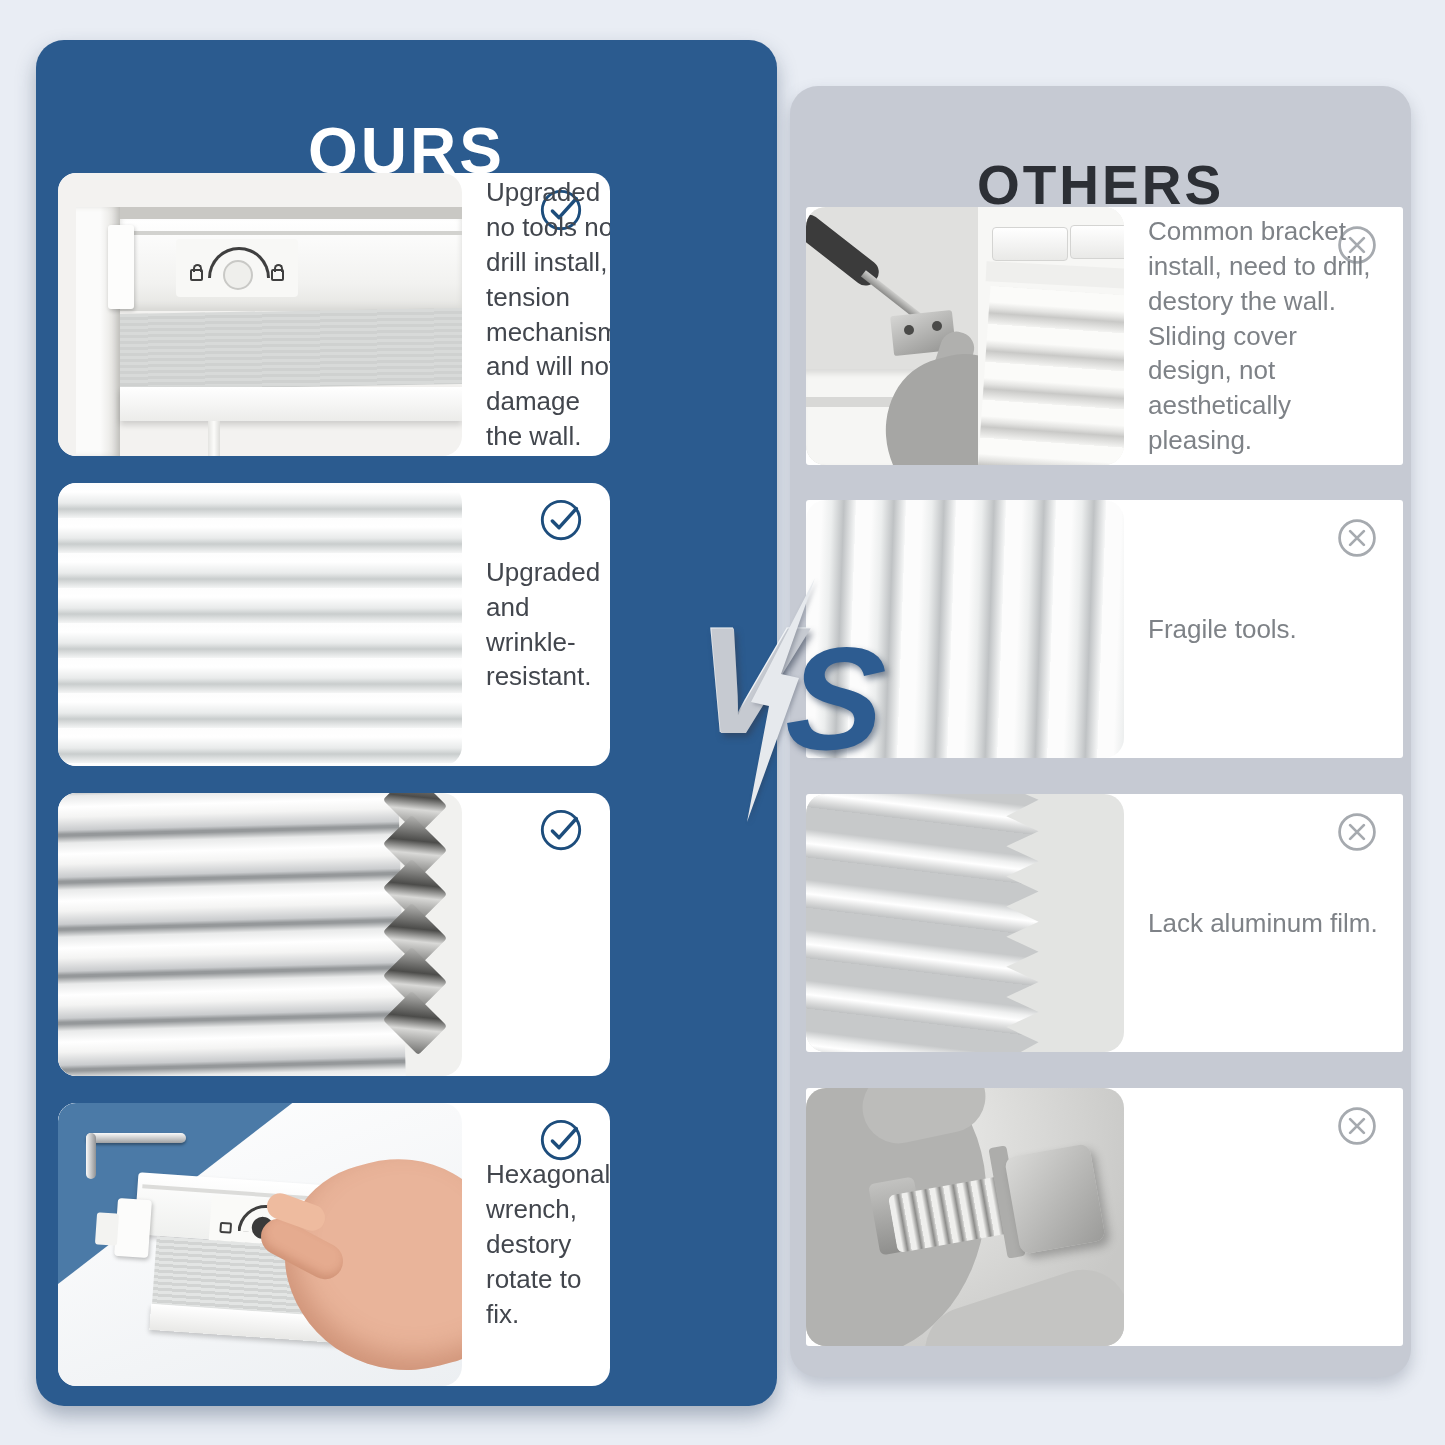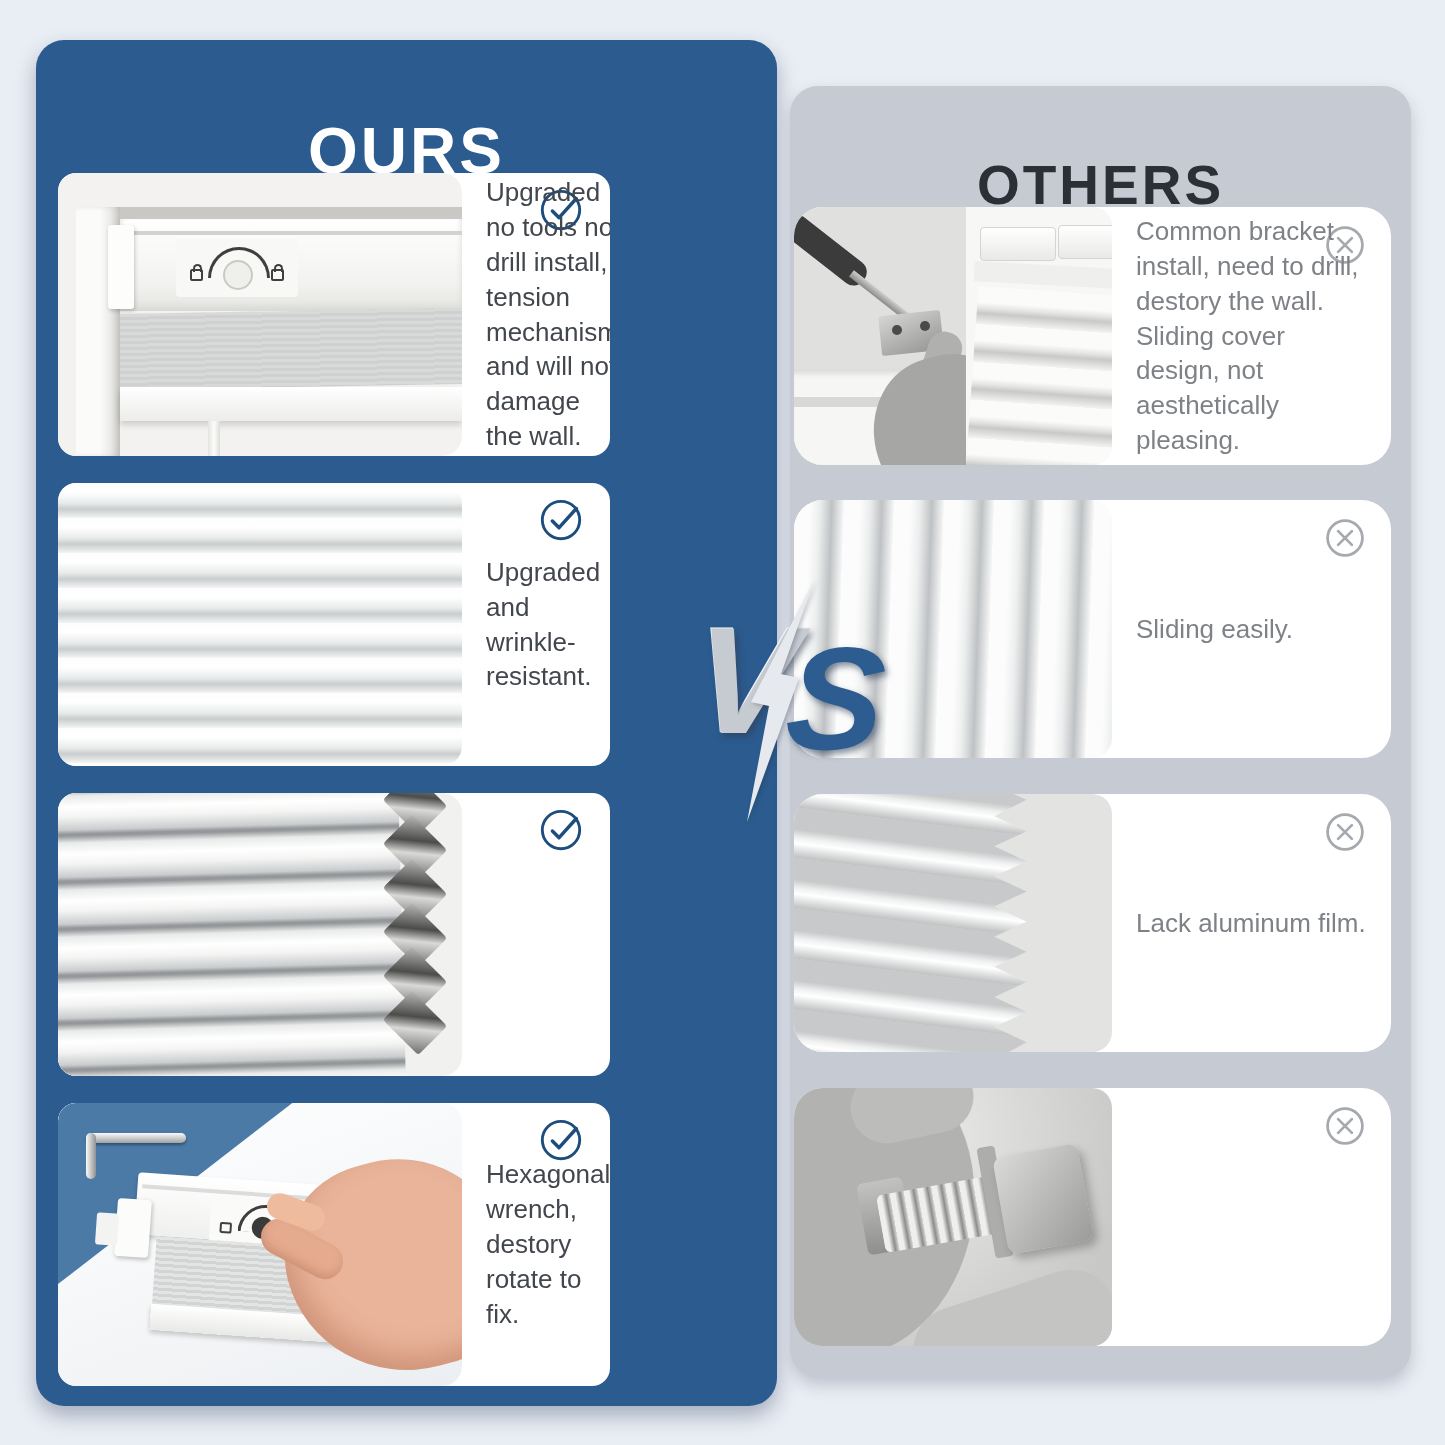--- a/index.html
+++ b/index.html
@@ -24,21 +24,21 @@
     position:absolute;left:0;right:0;text-align:center;
     font-weight:bold;letter-spacing:3px;
   }
   .panel-ours .panel-title{top:28px;font-size:64px;color:var(--ours-title-color,#ffffff);margin-top:46px;}
   .panel-others .panel-title{top:30px;font-size:55px;color:var(--others-title-color,#2c2f35);}
 
   
   .card{position:absolute;background:var(--card-bg,#ffffff);overflow:hidden;}
   .card-l{left:22px;width:552px;height:283px;border-radius:18px;}
   .card-l.pos-1{top:133px}.card-l.pos-2{top:443px}.card-l.pos-3{top:753px}.card-l.pos-4{top:1063px}
-  .card-r{left:4px;width:597px;height:258px;border-radius:29px;}
+  .card-r{left:16px;width:597px;height:258px;border-radius:3px;}
   .card-r.pos-1{top:121px}.card-r.pos-2{top:414px}.card-r.pos-3{top:708px}.card-r.pos-4{top:1002px}
 
   .photo{position:absolute;left:0;top:0;bottom:0;overflow:hidden;}
   .card-l .photo{width:404px;border-radius:18px 20px 20px 18px;}
   .card-r .photo{width:318px;border-radius:20px;}
 
   .cap-text{
     position:absolute;top:0;bottom:0;display:flex;align-items:center;
     line-height:1.34;
   }
@@ -286,21 +286,21 @@
   </div>
 
   <div class="card card-r pos-2">
     <div class="photo r2"></div>
     <span class="badge">
       <svg viewBox="0 0 48 48">
           <circle cx="24" cy="24" r="19" fill="none" stroke="#a6aaaf" stroke-width="3"></circle>
           <path d="M16.5 16.5 L31.5 31.5 M31.5 16.5 L16.5 31.5" stroke="#a6aaaf" stroke-width="3" stroke-linecap="round"></path>
         </svg>
     </span>
-    <div class="cap-text">Sliding easily.</div>
+    <div class="cap-text">Fragile tools.</div>
   </div>
 
   <div class="card card-r pos-3">
     <div class="photo r3">
       <i class="scene-part pleats"></i>
     </div>
     <span class="badge">
       <svg viewBox="0 0 48 48">
           <circle cx="24" cy="24" r="19" fill="none" stroke="#a6aaaf" stroke-width="3"></circle>
           <path d="M16.5 16.5 L31.5 31.5 M31.5 16.5 L16.5 31.5" stroke="#a6aaaf" stroke-width="3" stroke-linecap="round"></path>

